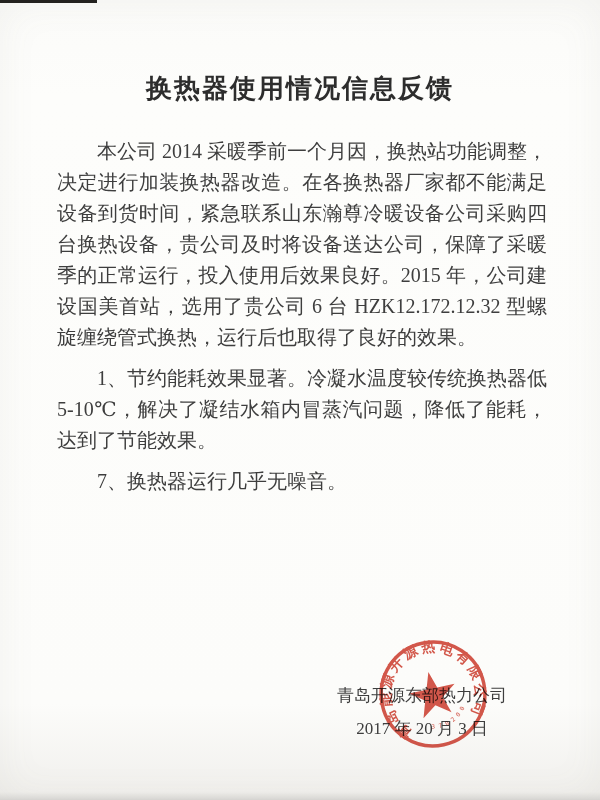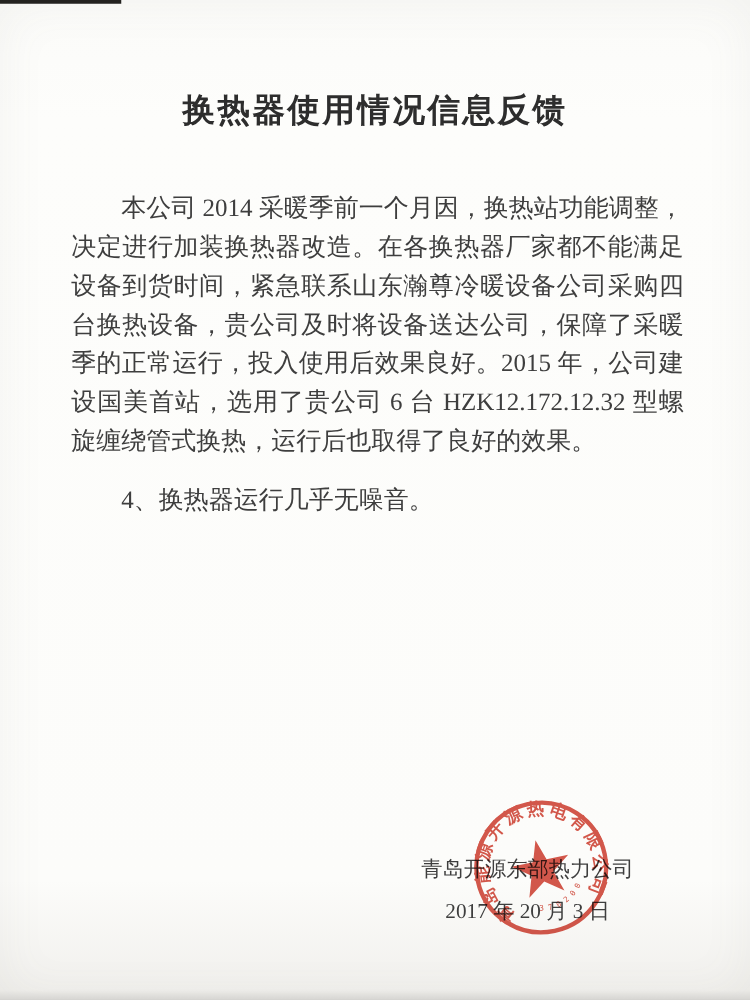--- a/index.html
+++ b/index.html
@@ -26,21 +26,21 @@
     position: absolute; top: 71px; left: 0; width: 100%; margin: 0;
     text-align: center;
     font-size: 26px; font-weight: 700; letter-spacing: 2px; color: #2d2d2d;
     font-family: "Liberation Sans", "DejaVu Sans", sans-serif;
   }
   .doc-body {
     position: absolute; left: 57px; top: 136px; width: 490px;
     font-size: 20px; line-height: 31px; color: #3e3e3e;
     text-align: justify;
   }
-  .para { margin: 16px 0 10px 0; text-indent: 2em; }
+  .para { margin: 0 0 10px 0; text-indent: 2em; }
   .signature {
     position: absolute; top: 679px; left: 0; width: 507px;
     text-align: right; font-size: 17px; line-height: 33px; color: #3e3e3e;
   }
   .sig-date { padding-right: 19px; }
   .stamp {
     position: absolute; left: 372px; top: 633px; width: 122px; height: 122px;
     transform: rotate(-12deg);
     mix-blend-mode: multiply; opacity: 0.92;
     pointer-events: none;
@@ -63,21 +63,22 @@
 <body>
 
 <div class="scan">
 
   <div class="artifact-top-bar"></div>
 
   <h1 class="doc-title">换热器使用情况信息反馈</h1>
 
   <div class="doc-body">
     <p class="para">本公司 2014 采暖季前一个月因，换热站功能调整，决定进行加装换热器改造。在各换热器厂家都不能满足设备到货时间，紧急联系山东瀚尊冷暖设备公司采购四台换热设备，贵公司及时将设备送达公司，保障了采暖季的正常运行，投入使用后效果良好。2015 年，公司建设国美首站，选用了贵公司 6 台 HZK12.172.12.32 型螺旋缠绕管式换热，运行后也取得了良好的效果。</p>
-    <p class="para">4、换热器运行几乎无噪音。</p>
+    <p class="para">1、节约能耗效果显著。冷凝水温度较传统换热器低 5-10℃，解决了凝结水箱内冒蒸汽问题，降低了能耗，达到了节能效果。</p>
+    <p class="para">7、换热器运行几乎无噪音。</p>
   </div>
 
   <div class="signature">
     <div class="sig-company">青岛开源东部热力公司</div>
     <div class="sig-date">2017 年 20 月 3 日</div>
   </div>
 
   <div class="stamp">
     <svg viewBox="0 0 120 120" aria-hidden="true">
       <defs>

